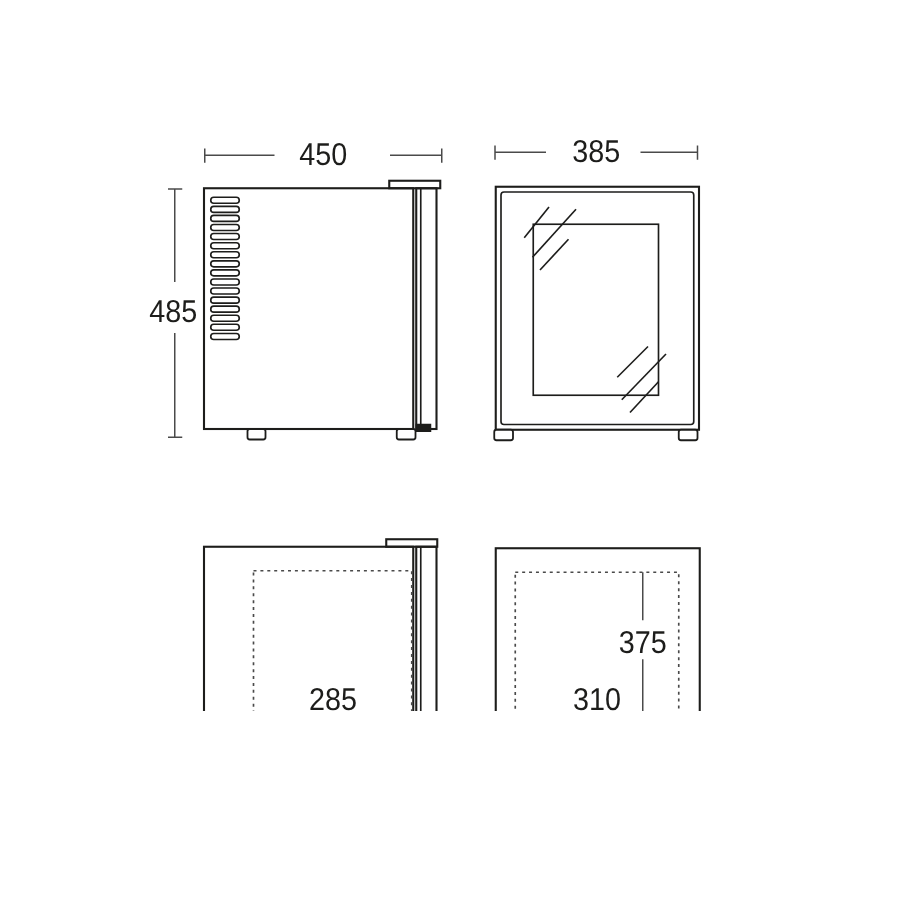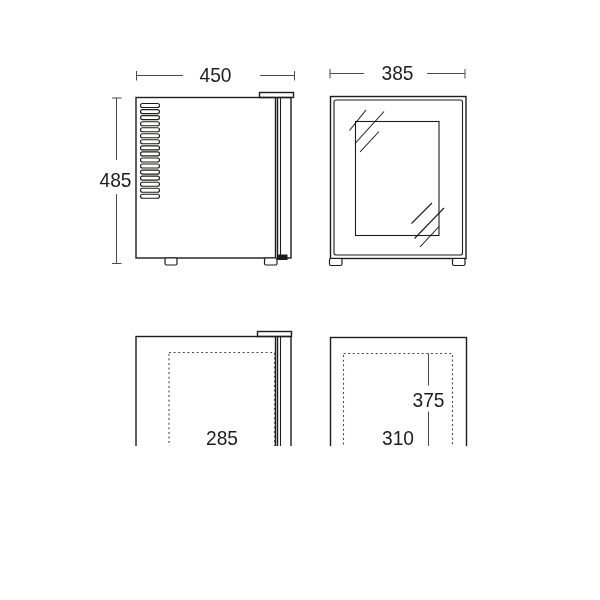--- a/index.html
+++ b/index.html
@@ -1,18 +1,19 @@
 <!DOCTYPE html>
 <html><head>
 <meta charset="utf-8">
 <style>
   html,body{margin:0;padding:0;background:#ffffff;}
   .canvas{
     position:relative;width:600px;height:446px;background:#ffffff;overflow:hidden;
     font-family:"Liberation Sans", sans-serif;
+    margin-top:28px;
   }
   svg{position:absolute;left:0;top:0;}
   .outline{fill:none;stroke:#1d1d1b;stroke-width:1.4;}
   .detail{fill:none;stroke:#1d1d1b;stroke-width:1.1;}
   .louver{fill:none;stroke:#1d1d1b;stroke-width:1.1;}
   .foot{fill:#ffffff;stroke:#1d1d1b;stroke-width:1.2;}
   .solid{fill:#1d1d1b;stroke:none;}
   .dashedline{fill:none;stroke:#4a4a4a;stroke-width:1.1;stroke-dasharray:2 2.6;}
   .dimline{fill:none;stroke:#4a4a4a;stroke-width:1;}
   .dim-text{font:21px "Liberation Sans", sans-serif;fill:#1d1d1b;text-anchor:middle;}

